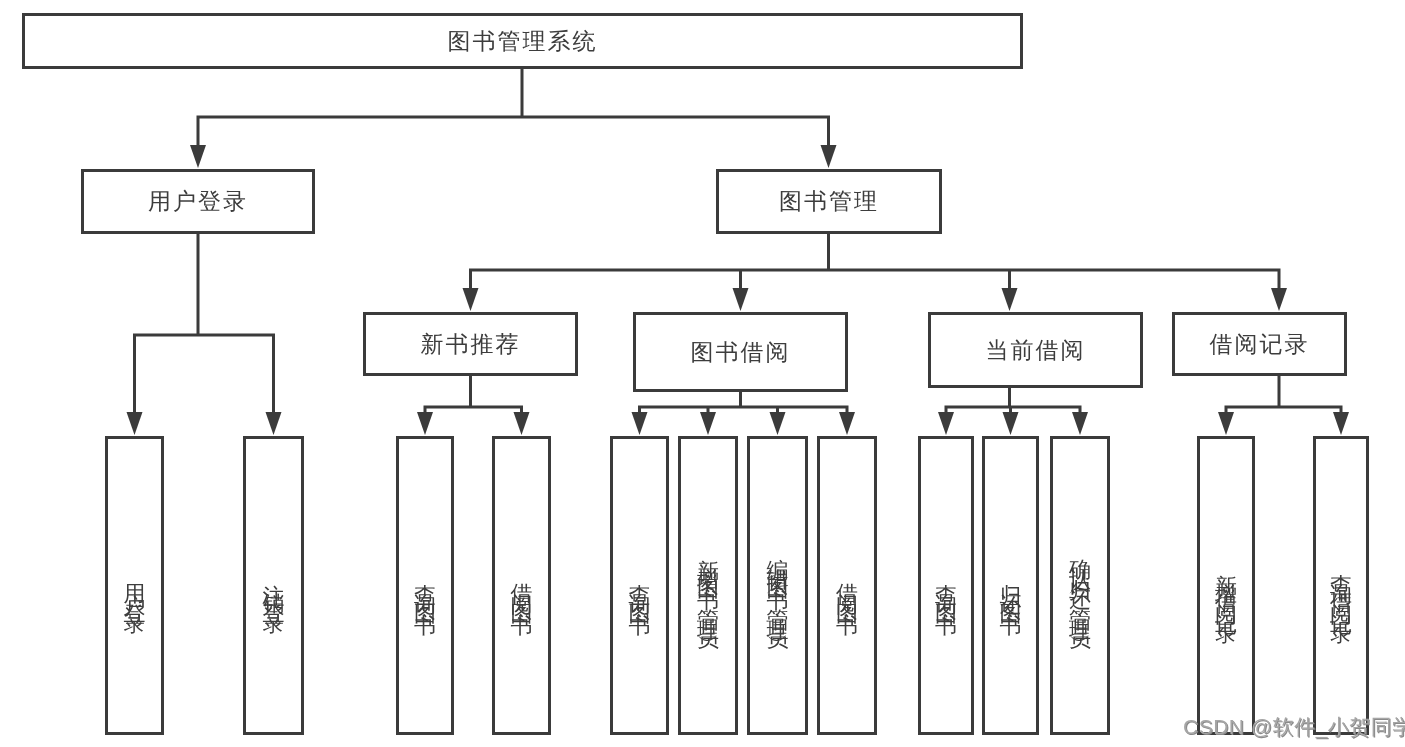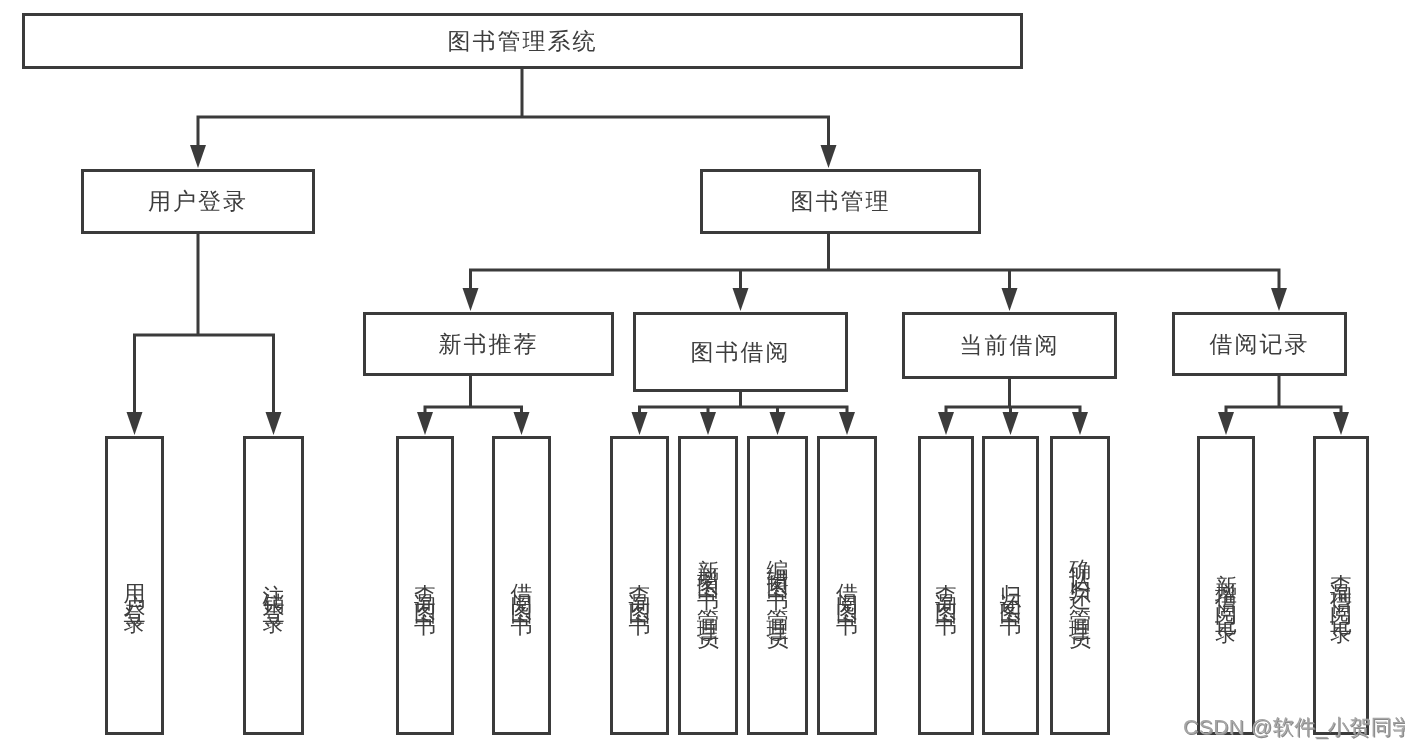--- a/index.html
+++ b/index.html
@@ -92,25 +92,25 @@
       <polygon points="1002.5,412 1018.5,412 1010.5,435"></polygon>
       <polygon points="1072,412 1088,412 1080,435"></polygon>
       <polygon points="1218,412 1234,412 1226,435"></polygon>
       <polygon points="1333,412 1349,412 1341,435"></polygon>
     </g>
   </svg>
 
   <div class="node h" style="left:22px; top:13px; width:1001px; height:56px">图书管理系统</div>
 
   <div class="node h" style="left:81px; top:169px; width:234px; height:65px">用户登录</div>
-  <div class="node h" style="left:700px; top:169px; width:281px; height:65px">图书管理</div>
+  <div class="node h" style="left:716px; top:169px; width:226px; height:65px">图书管理</div>
 
-  <div class="node h" style="left:363px; top:312px; width:251px; height:64px">新书推荐</div>
+  <div class="node h" style="left:363px; top:312px; width:215px; height:64px">新书推荐</div>
   <div class="node h" style="left:633px; top:312px; width:215px; height:80px">图书借阅</div>
-  <div class="node h" style="left:902px; top:312px; width:215px; height:67px">当前借阅</div>
+  <div class="node h" style="left:928px; top:312px; width:215px; height:76px">当前借阅</div>
   <div class="node h" style="left:1172px; top:312px; width:175px; height:64px">借阅记录</div>
 
   <div class="node v" style="left:105px; top:436px; width:59px; height:299px">用户登录</div>
   <div class="node v" style="left:243px; top:436px; width:61px; height:299px">注销登录</div>
 
   <div class="node v" style="left:396px; top:436px; width:58px; height:299px">查询图书</div>
   <div class="node v" style="left:492px; top:436px; width:59px; height:299px">借阅图书</div>
 
   <div class="node v" style="left:610px; top:436px; width:59px; height:299px">查询图书</div>
   <div class="node v" style="left:678px; top:436px; width:60px; height:299px">新增图书（管理员）</div>

